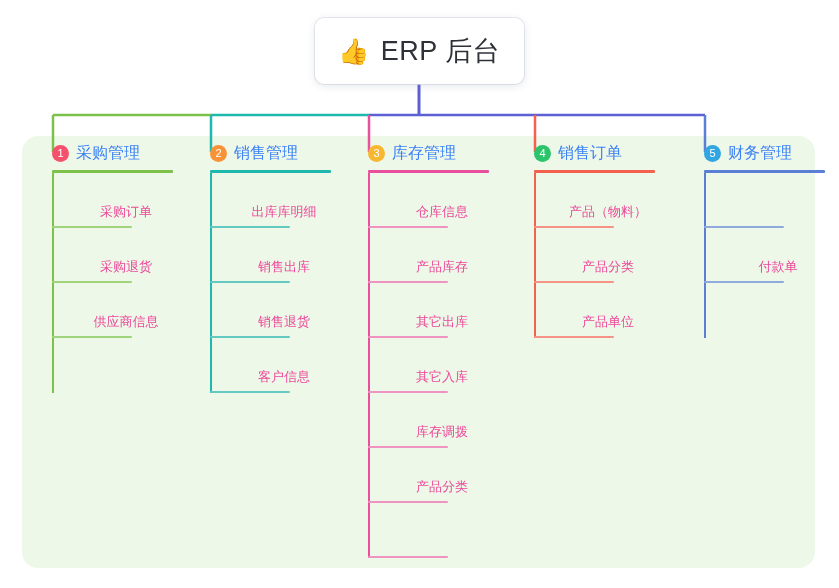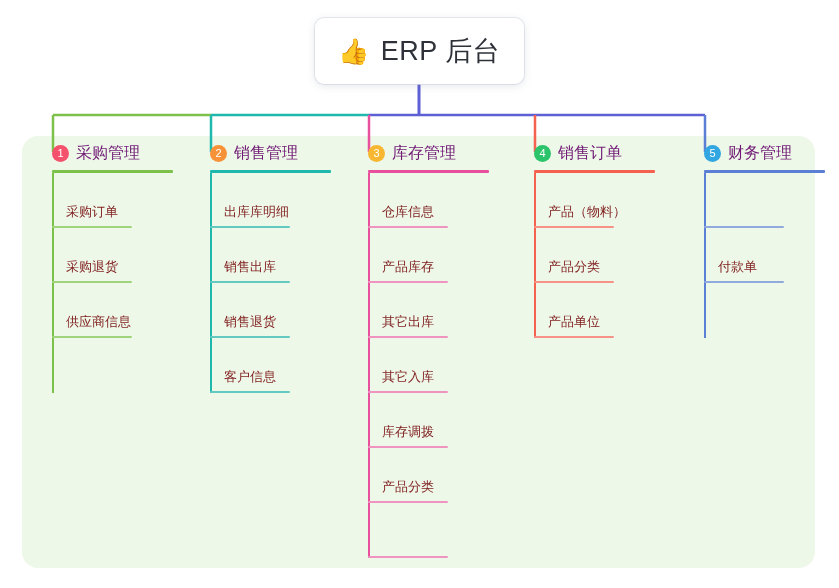--- a/index.html
+++ b/index.html
@@ -107,21 +107,21 @@
     border-radius: 50%;
     color: #ffffff;
     font-size: 11px;
     line-height: 17px;
     text-align: center;
     flex: none;
     font-weight: normal;
   }
   .col-title {
     font-size: 16px;
-    color: #701a75;
+    color: #3b82f6;
     white-space: nowrap;
   }
   .col-rule {
     height: 3px;
     width: 121px;
     margin-left: 16px;
     border-radius: 1px;
   }
 
   
@@ -140,23 +140,24 @@
     position: relative;
     height: 55px;
     box-sizing: border-box;
     padding-left: 14px;
     display: flex;
     flex-direction: column;
     justify-content: flex-end;
   }
   .leaf-label {
     font-size: 13px;
-    color: #7f1d1d;
+    color: #ec4899;
     white-space: nowrap;
     padding-bottom: 5px;
+    text-align: center;
   }
   .leaf-rule {
     height: 1.6px;
     width: 80px;
     margin-left: -14px;
     border-radius: 1px;
   }
 </style>
 </head>
 <body>

